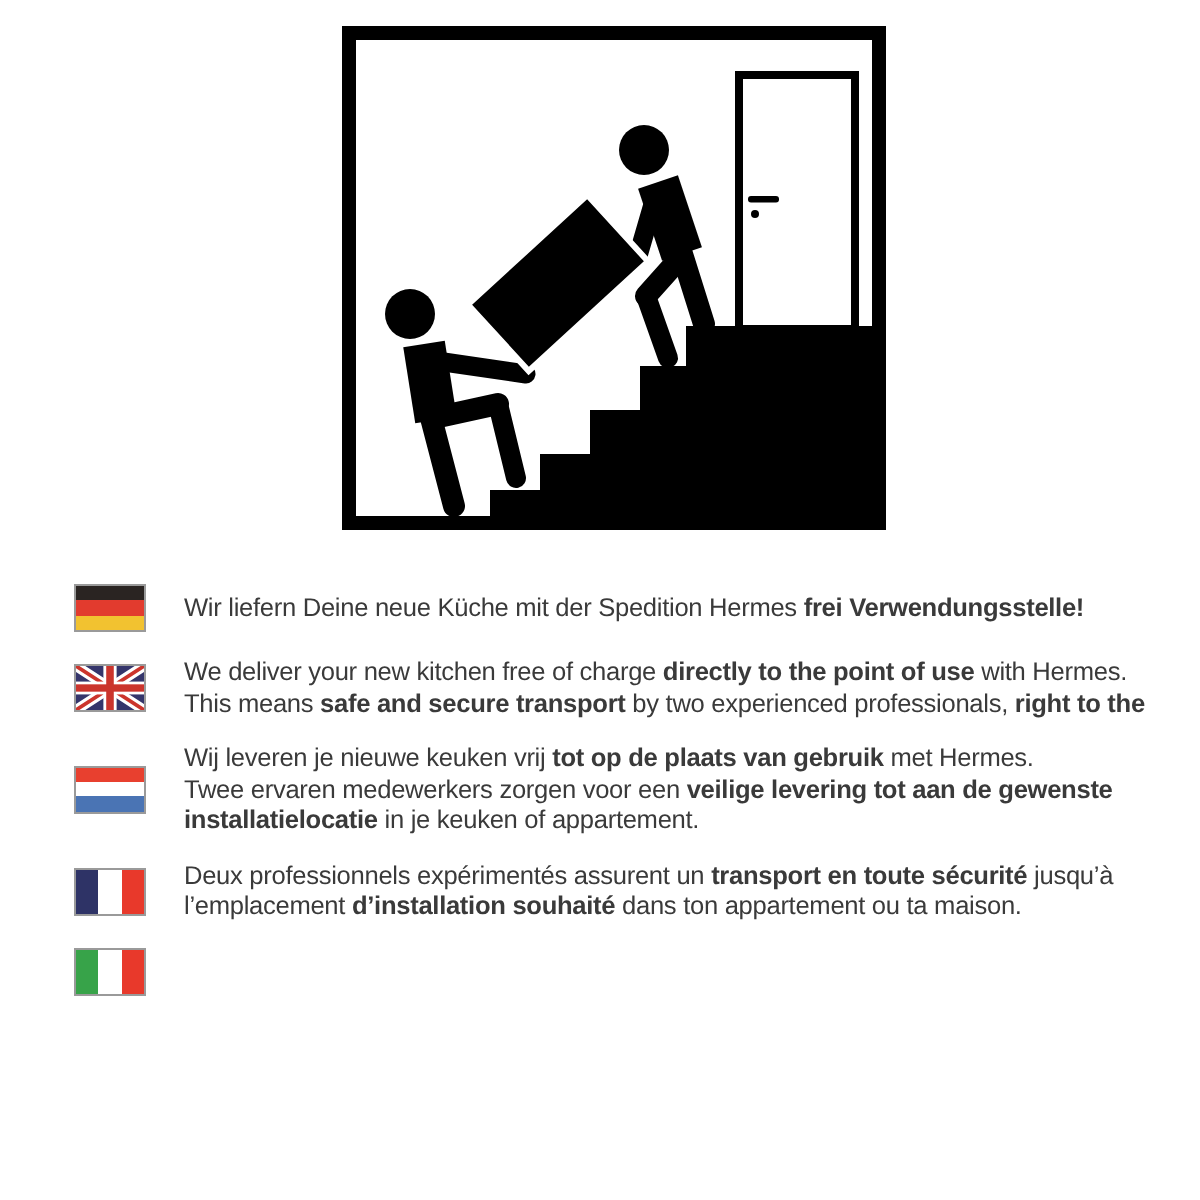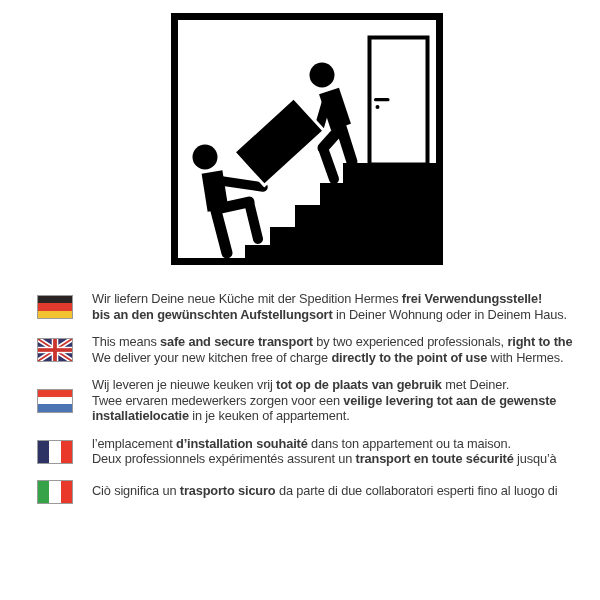--- a/index.html
+++ b/index.html
@@ -61,71 +61,69 @@
 
   <div class="languages">
   <div class="lang-row">
     <div class="flag horizontal">
           <div class="stripe" style="background: rgb(42, 36, 34);"></div>
           <div class="stripe" style="background: rgb(226, 59, 46);"></div>
           <div class="stripe" style="background: rgb(242, 194, 48);"></div>
         </div>
     <div class="text-block">
           <div class="line"><span>Wir liefern Deine neue Küche mit der Spedition Hermes </span><b>frei Verwendungsstelle!</b></div>
-          <div class="line"><b>bis an den gewünschten Aufstellungsort</b><span> in Deiner Wohnung oder in Deinem Haus.</span></div>
         </div>
   </div>
 
   <div class="lang-row">
     <div class="flag">
           <svg viewBox="0 0 36 24" preserveAspectRatio="none">
             <rect x="0" y="0" width="36" height="24" fill="#35356b"></rect>
             <path d="M0,0 L36,24 M36,0 L0,24" stroke="#ffffff" stroke-width="5.5"></path>
             <path d="M0,0 L36,24 M36,0 L0,24" stroke="#cb342c" stroke-width="2"></path>
             <rect x="14.5" y="0" width="7" height="24" fill="#ffffff"></rect>
             <rect x="0" y="8.5" width="36" height="7" fill="#ffffff"></rect>
             <rect x="16" y="0" width="4" height="24" fill="#cb342c"></rect>
             <rect x="0" y="10" width="36" height="4" fill="#cb342c"></rect>
           </svg>
         </div>
     <div class="text-block">
+          <div class="line"><span>We deliver your new kitchen free of charge </span><b>directly to the point of use</b><span> with Hermes.</span></div>
           <div class="line"><span>This means </span><b>safe and secure transport</b><span> by two experienced professionals, </span><b>right to the</b></div>
-          <div class="line"><span>We deliver your new kitchen free of charge </span><b>directly to the point of use</b><span> with Hermes.</span></div>
         </div>
   </div>
 
   <div class="lang-row">
     <div class="flag horizontal">
           <div class="stripe" style="background: rgb(232, 64, 47);"></div>
           <div class="stripe" style="background: rgb(255, 255, 255);"></div>
           <div class="stripe" style="background: rgb(74, 116, 180);"></div>
         </div>
     <div class="text-block">
-          <div class="line"><span>Wij leveren je nieuwe keuken vrij </span><b>tot op de plaats van gebruik</b><span> met Deiner.</span></div>
+          <div class="line"><span>Wij leveren je nieuwe keuken vrij </span><b>tot op de plaats van gebruik</b><span> met Hermes.</span></div>
           <div class="line"><span>Twee ervaren medewerkers zorgen voor een </span><b>veilige levering tot aan de gewenste</b></div>
           <div class="line"><b>installatielocatie</b><span> in je keuken of appartement.</span></div>
         </div>
   </div>
 
   <div class="lang-row">
     <div class="flag vertical">
           <div class="stripe" style="background: rgb(46, 51, 102);"></div>
           <div class="stripe" style="background: rgb(255, 255, 255);"></div>
           <div class="stripe" style="background: rgb(232, 57, 43);"></div>
         </div>
     <div class="text-block">
+          <div class="line"><span>Deux professionnels expérimentés assurent un </span><b>transport en toute sécurité</b><span> jusqu’à</span></div>
           <div class="line"><span>l’emplacement </span><b>d’installation souhaité</b><span> dans ton appartement ou ta maison.</span></div>
-          <div class="line"><span>Deux professionnels expérimentés assurent un </span><b>transport en toute sécurité</b><span> jusqu’à</span></div>
         </div>
   </div>
 
   <div class="lang-row">
     <div class="flag vertical">
           <div class="stripe" style="background: rgb(55, 163, 73);"></div>
           <div class="stripe" style="background: rgb(255, 255, 255);"></div>
           <div class="stripe" style="background: rgb(232, 57, 43);"></div>
         </div>
     <div class="text-block">
-          <div class="line"><span>Ciò significa un </span><b>trasporto sicuro</b><span> da parte di due collaboratori esperti fino al luogo di</span></div>
         </div>
   </div>
 </div>
 </div>
 
 </body></html>

